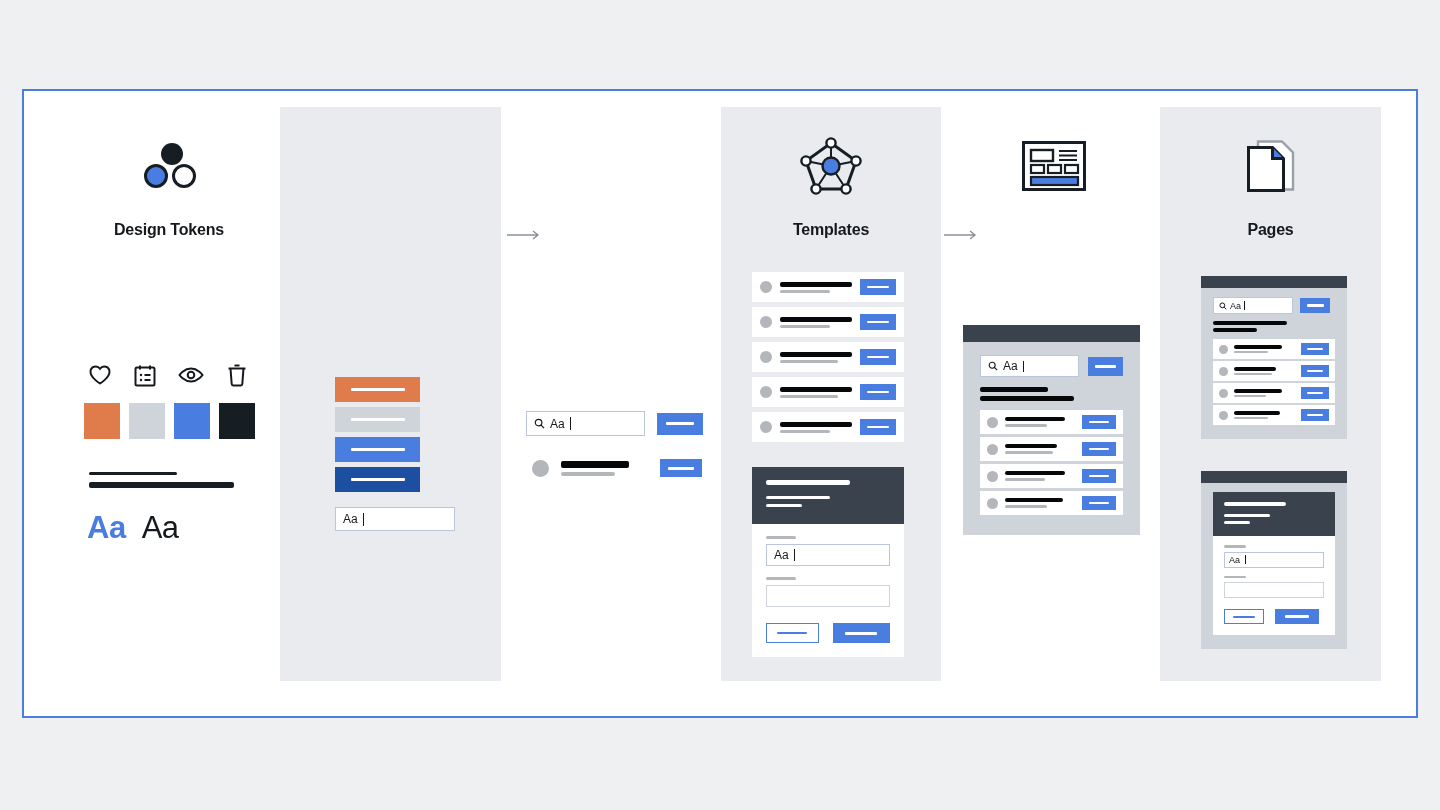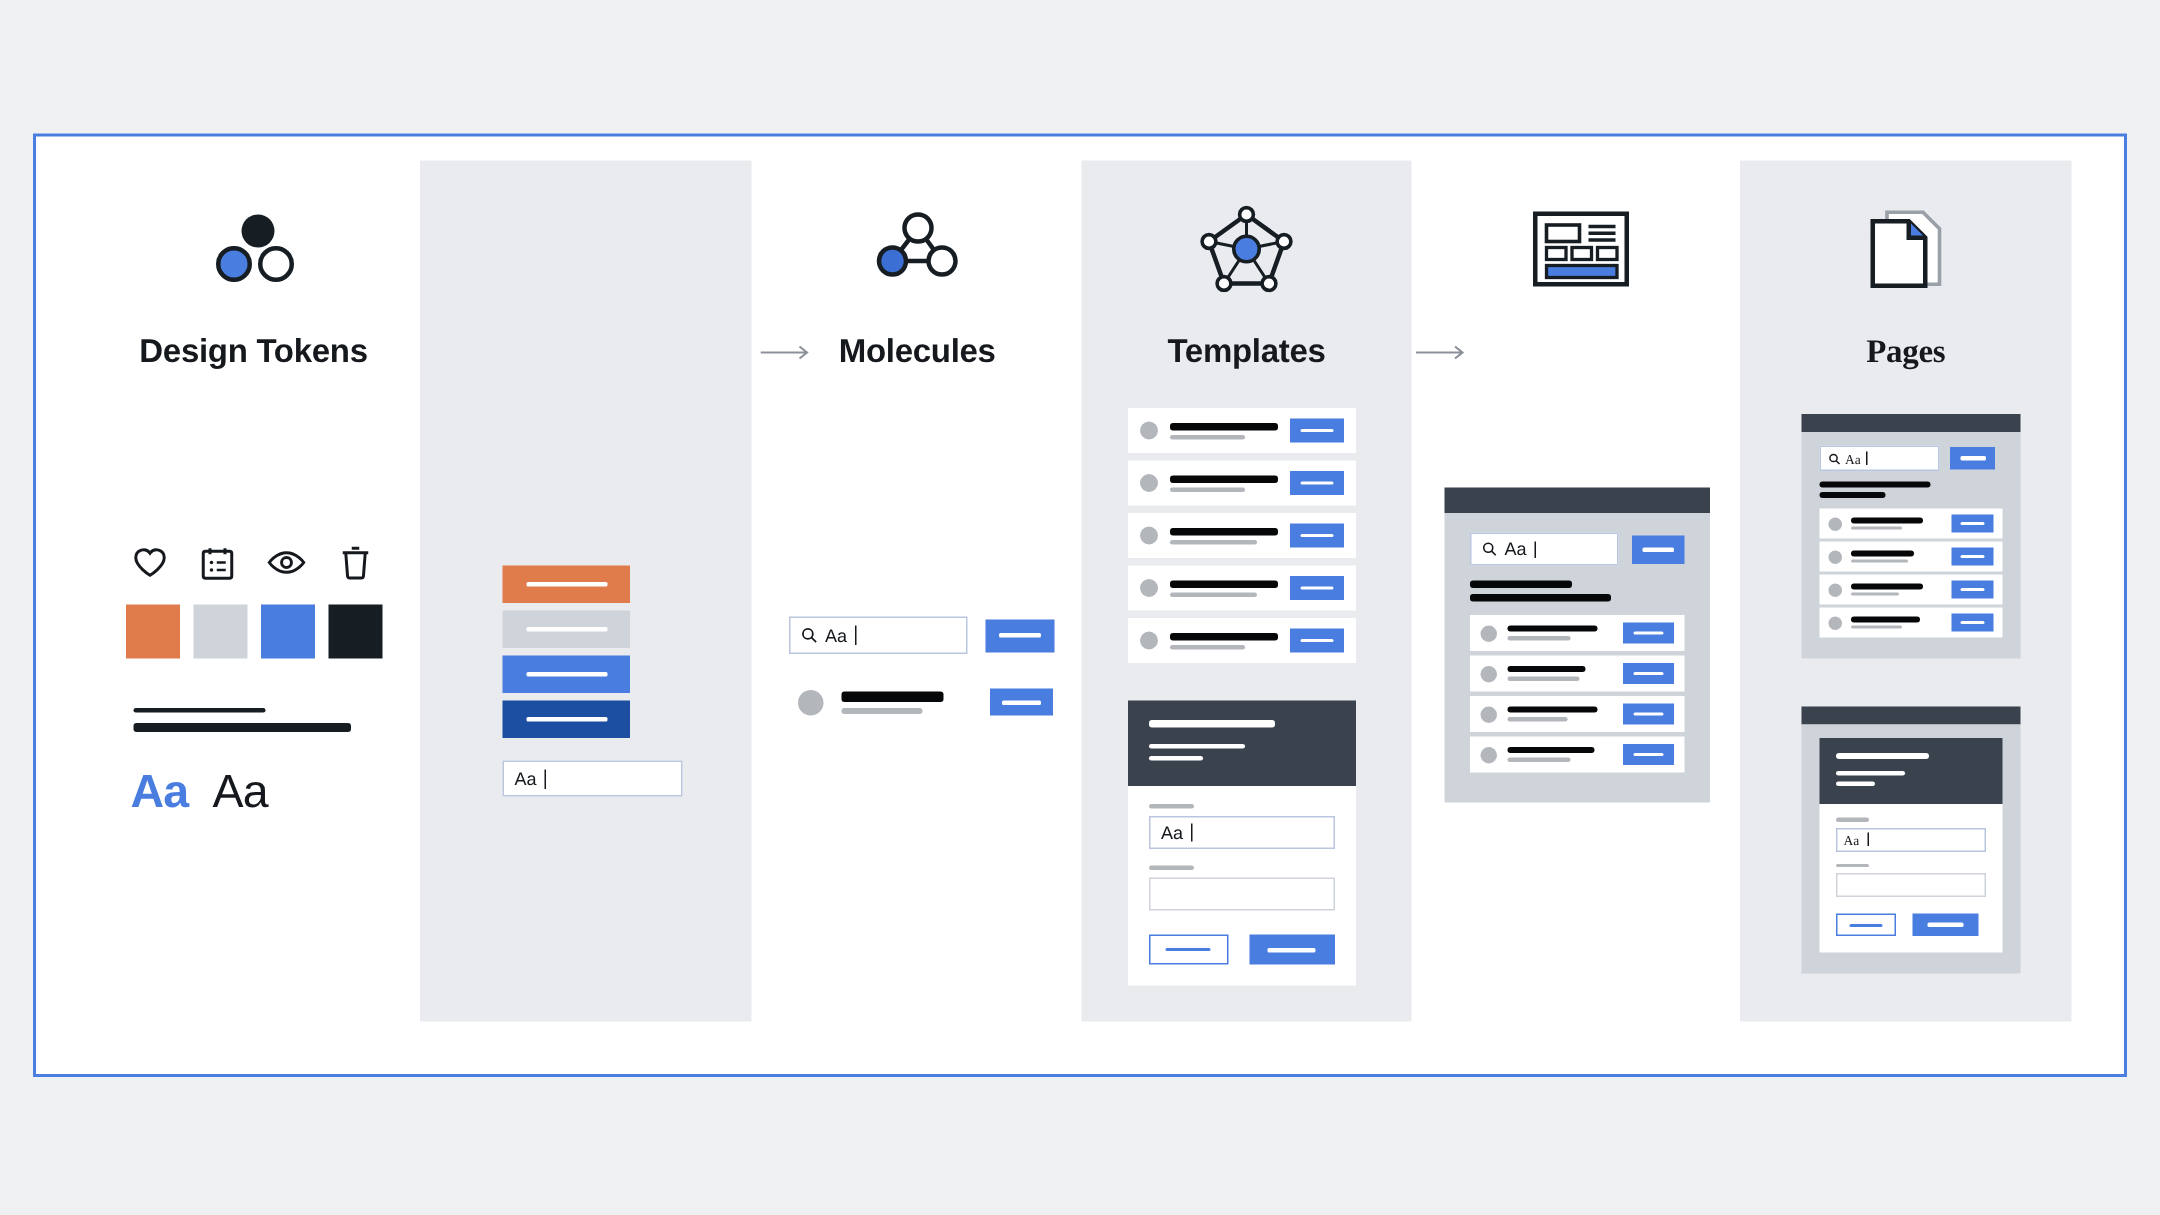--- a/index.html
+++ b/index.html
@@ -19,21 +19,21 @@
     border:2px solid #4a7de0;
     box-sizing:border-box;
   }
 
   
   .col{position:absolute;top:107px;height:574px;}
   .col.shaded{background:#e9ebef;}
   .col-head{position:absolute;left:0;right:0;top:0;text-align:center;}
   .col-icon{height:86px;display:flex;align-items:center;justify-content:center;margin-top:16px;}
   .col-title{
-    font-size:22px;font-weight:700;color:#15181c;
+    font-size:16px;font-weight:700;color:#15181c;
     letter-spacing:-.2px;margin-top:12px;
   }
 
   .arrow{position:absolute;top:229px;width:36px;height:14px;}
   .arrow svg{display:block;}
 
   
   .icons-row{position:absolute;display:flex;gap:22px;align-items:center;}
   .swatches{position:absolute;display:flex;gap:9px;}
   .sw{width:36px;height:36px;}
@@ -178,31 +178,20 @@
     </div>
   </div>
 
   <div class="arrow" style="left:507px;">
     <svg width="36" height="12" viewBox="0 0 36 12">
         <path d="M0 6h30M26 2l5 4-5 4" fill="none" stroke="#8c9099" stroke-width="1.4"></path>
       </svg>
   </div>
 
   <div class="col" style="left:502px;width:219px;">
-    <div class="col-head">
-      <div class="col-icon">
-        <svg width="62" height="52" viewBox="0 0 62 52">
-          <path d="M31 12 L14 34 M31 12 L47 34 M14 34 L47 34" stroke="#161d23" stroke-width="3" fill="none"></path>
-          <circle cx="31" cy="12" r="9" fill="#ffffff" stroke="#161d23" stroke-width="3"></circle>
-          <circle cx="14" cy="34" r="9" fill="#3b6fd4" stroke="#161d23" stroke-width="3"></circle>
-          <circle cx="47" cy="34" r="9" fill="#ffffff" stroke="#161d23" stroke-width="3"></circle>
-        </svg>
-      </div>
-      <div class="col-title">Molecules</div>
-    </div>
 
     <div style="position:absolute;left:24px;top:304px;display:flex;align-items:center;gap:12px;">
       <div class="field" style="width:119px;height:25px;">
         <svg class="mag" width="11" height="11" viewBox="0 0 12 12">
           <circle cx="5" cy="5" r="3.6" fill="none" stroke="#15181c" stroke-width="1.3"></circle>
           <path d="M7.7 7.7 L11 11" stroke="#15181c" stroke-width="1.3"></path>
         </svg>
         <span>Aa</span>
         <span class="caret" style="height:13px;"></span>
       </div>
@@ -410,21 +399,21 @@
       </div>
     </div>
   </div>
 
   <div class="arrow" style="left:1166px;">
     <svg width="36" height="12" viewBox="0 0 36 12">
         <path d="M0 6h30M26 2l5 4-5 4" fill="none" stroke="#8c9099" stroke-width="1.4"></path>
       </svg>
   </div>
 
-  <div class="col shaded" style="left:1160px;width:221px;font-family:Liberation Serif, serif;">
+  <div class="col shaded" style="left:1160px;width:221px;">
     <div class="col-head">
       <div class="col-icon">
         <svg width="52" height="56" viewBox="0 0 52 56">
           <path d="M13 3.5h24l11 11v37H13Z" fill="#fff" stroke="#9aa0a8" stroke-width="2.4"></path>
           <path d="M3.5 9.5h24l11 11v32h-35Z" fill="#fff" stroke="#161d23" stroke-width="3"></path>
           <path d="M27.5 9.5v11h11" fill="#4a7de0" stroke="#161d23" stroke-width="3"></path>
         </svg>
       </div>
       <div class="col-title">Pages</div>
     </div>

